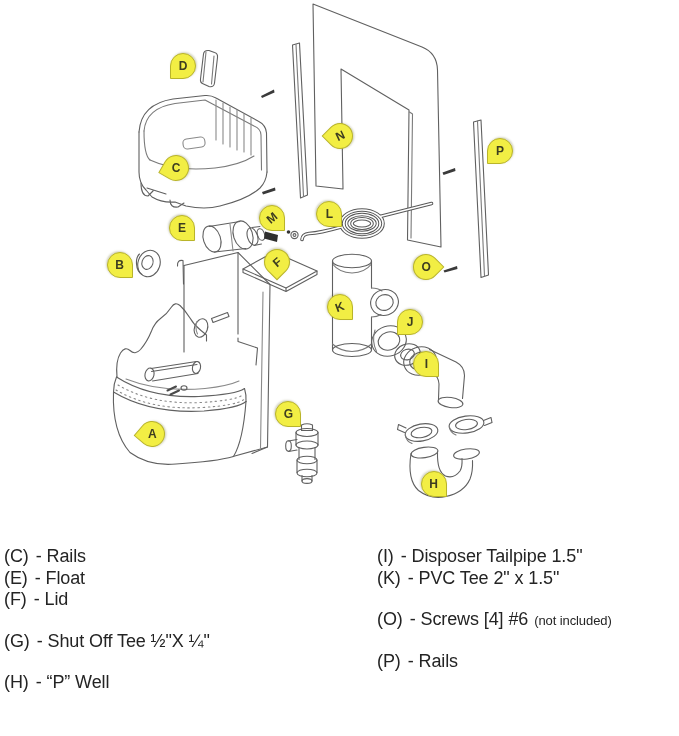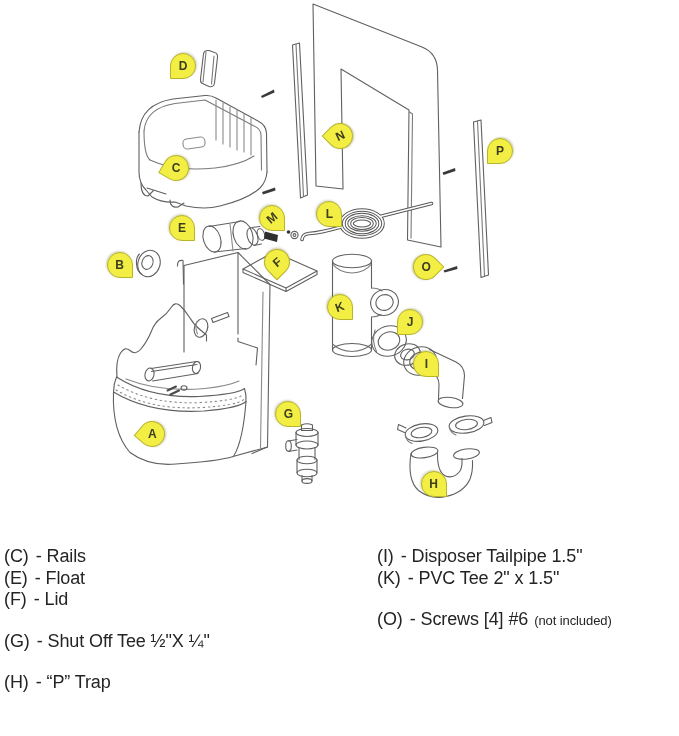--- a/index.html
+++ b/index.html
@@ -241,21 +241,22 @@
   <div class="lbl" style="left:487px;top:138px;transform:rotate(-90deg)">
       <span style="transform:rotate(90deg)">P</span>
     </div>
 
   <div class="legend">
     <div class="col left">
       <div class="row"><span class="k">(C)</span><span>- Rails</span></div>
       <div class="row"><span class="k">(E)</span><span>- Float</span></div>
       <div class="row"><span class="k">(F)</span><span>- Lid</span></div>
       <div class="row gap"><span class="k">(G)</span><span>- Shut Off Tee ½"X ¼"</span></div>
-      <div class="row gap"><span class="k">(H)</span><span>- “P” Trap</span></div>
+      <div class="row gap"><span class="k">(H)</span><span>- “P” Well</span></div>
     </div>
     <div class="col right">
       <div class="row"><span class="k">(I)</span><span>- Disposer Tailpipe 1.5"</span></div>
       <div class="row"><span class="k">(K)</span><span>- PVC Tee 2" x 1.5"</span></div>
       <div class="row gap"><span class="k">(O)</span><span>- Screws [4] #6</span><span class="note">(not included)</span></div>
+      <div class="row gap"><span class="k">(P)</span><span>- Rails</span></div>
     </div>
   </div>
 </div>
 
 </body></html>

